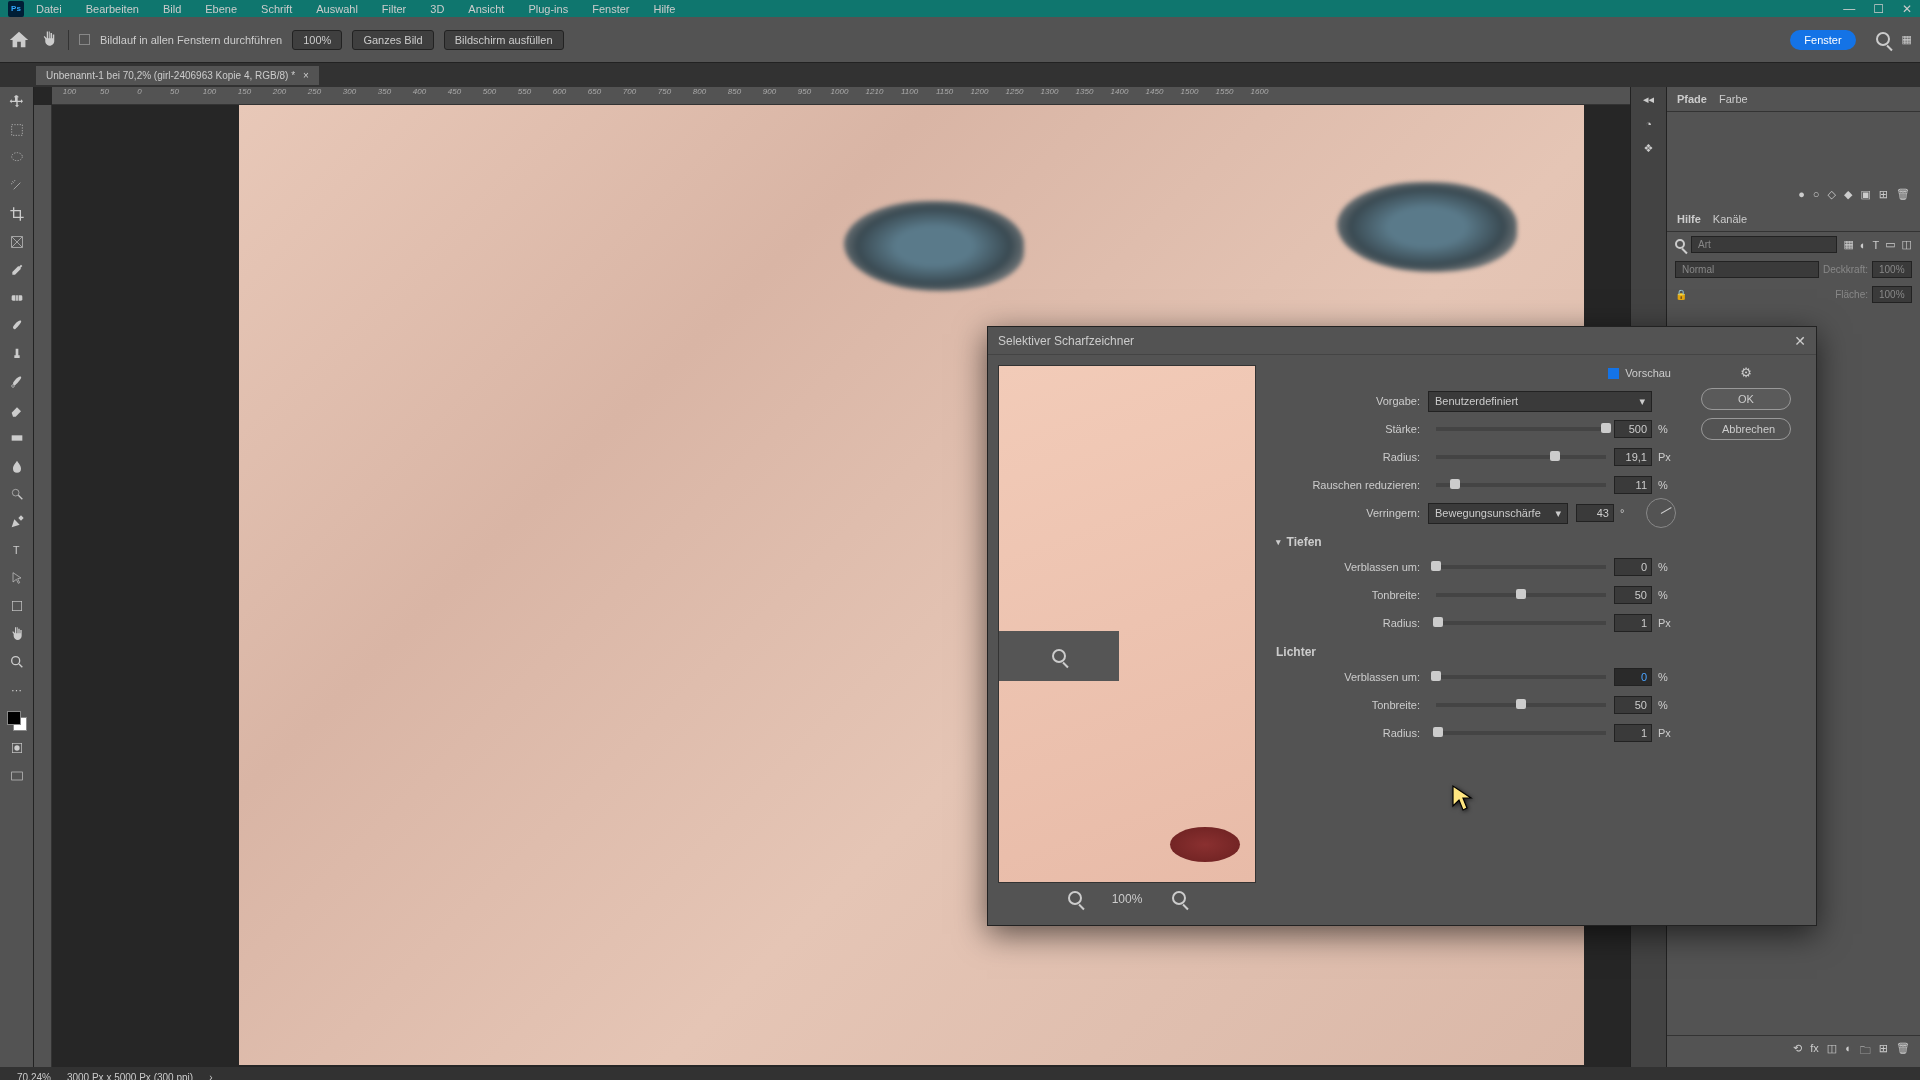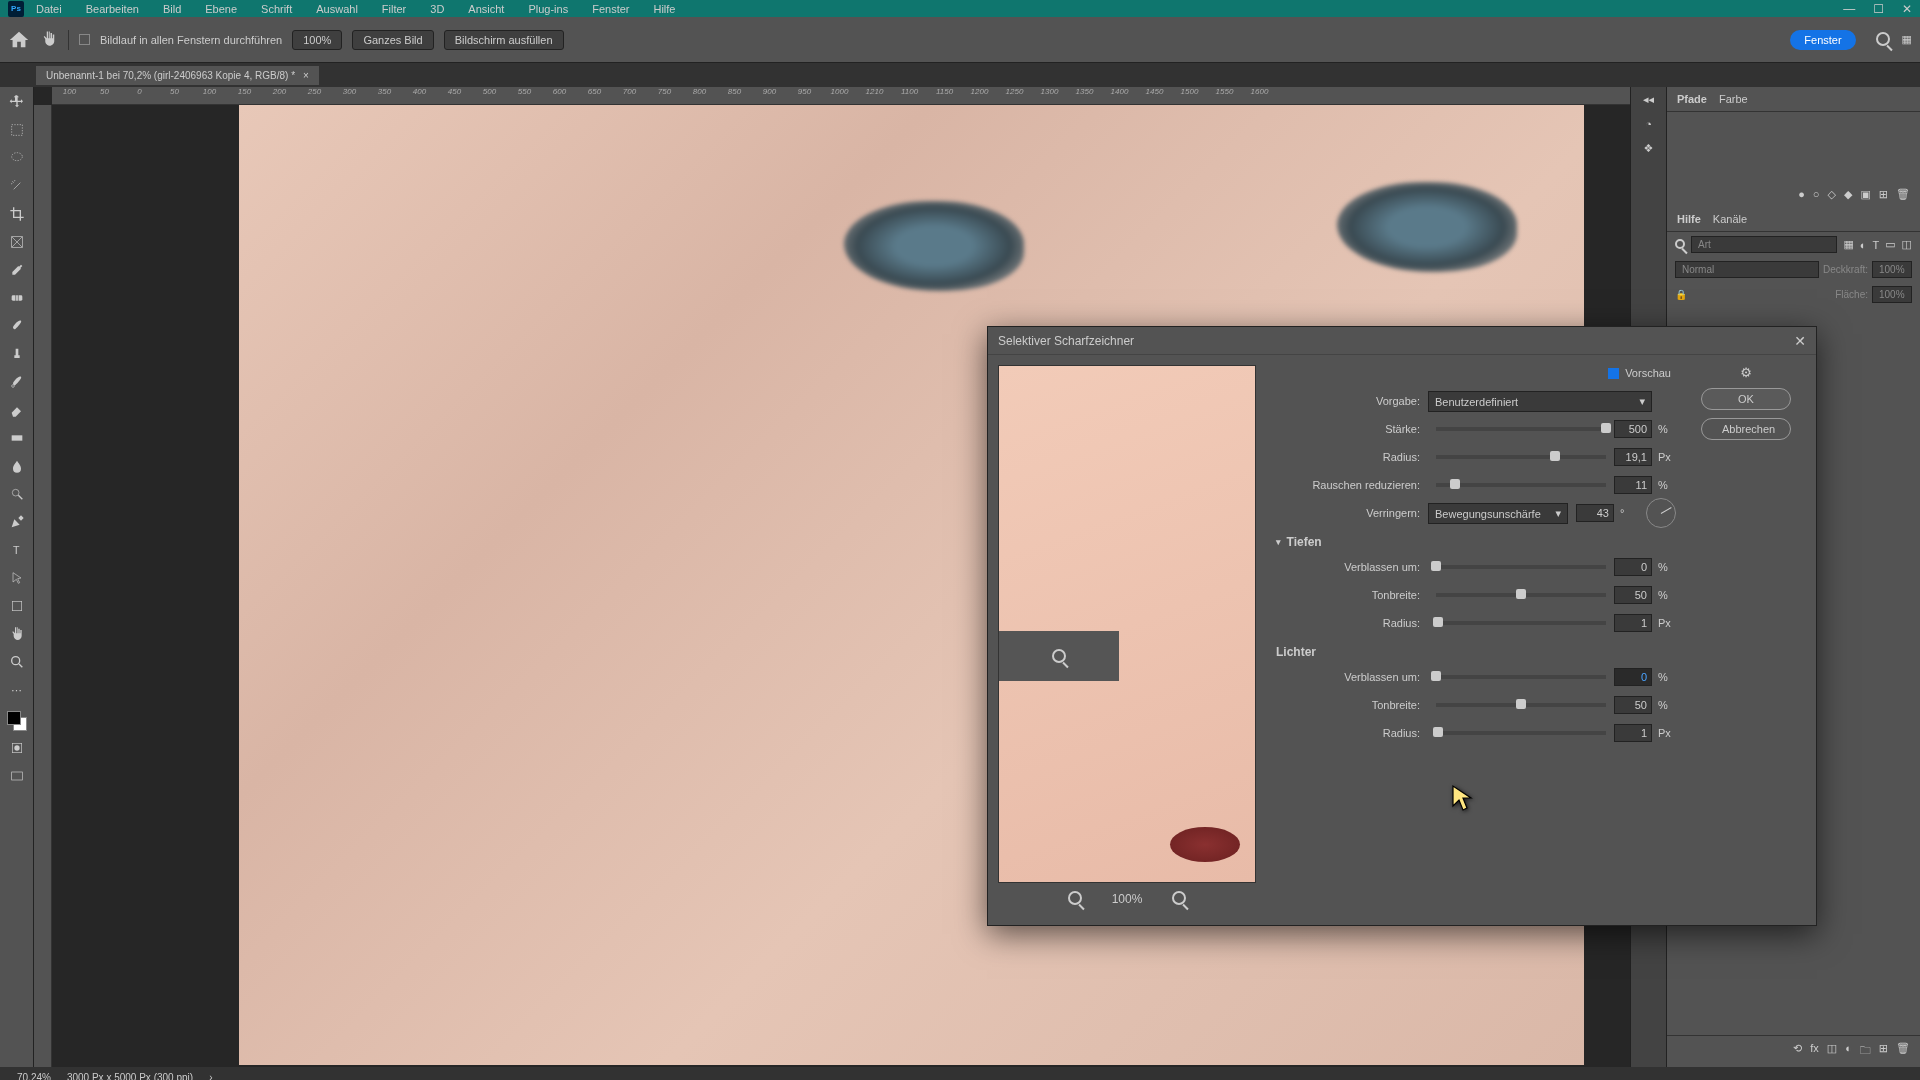--- a/index.html
+++ b/index.html
@@ -73,21 +73,21 @@
 .dlg-right-col { position:absolute; top:0; right:0; width:120px; display:flex;flex-direction:column;align-items:center;gap:8px; }
 .dlg-btn { border:1px solid #999; border-radius: 14px; padding: 4px 20px; text-align:center; cursor:pointer; width:90px; }
 .dlg-btn.ok { background:#5a5a5a; }
 .ctrl-row { display:flex; align-items:center; height: 28px; margin-right: 130px; }
 .ctrl-row .label { width: 160px; text-align:right; padding-right: 8px; font-size:11px; }
 .ctrl-row .slider { flex:1; height: 4px; background:#444; position:relative; margin: 0 8px; }
 .ctrl-row .slider .thumb { position:absolute; top:-4px; width:10px; height:10px; background:#ccc; border-radius:2px; transform: translateX(-50%); }
 .ctrl-row .value { width: 38px; background:#3a3a3a; border:1px solid #222; padding:2px 4px; text-align:right; font-size:11px; }
 .ctrl-row .value.active { color:#4aa3ff; background:#2a2a2a; }
 .ctrl-row .unit { width: 24px; padding-left:6px; font-size:11px; }
-.ctrl-row .dropdown { flex:1; background:#3a3a3a; border:1px solid #222; padding:3px 6px; font-size:11px; display:flex;justify-content:space-between;align-items:flex-end; }
+.ctrl-row .dropdown { flex:1; background:#3a3a3a; border:1px solid #222; padding:3px 6px; font-size:11px; display:flex;justify-content:space-between;align-items:center; }
 .section-header { display:flex; align-items:center; gap:6px; padding: 8px 0 4px 8px; font-weight:bold; font-size:12px; }
 .section-header .disclosure { font-size:9px; }
 .angle-widget { width:30px;height:30px;border:1px solid #888;border-radius:50%;position:relative; margin-left:8px; }
 .angle-widget::after { content:''; position:absolute; top:50%; left:50%; width:12px; height:1px; background:#ccc; transform-origin:left; transform: rotate(-30deg); }
 .vorschau-row { display:flex; align-items:center;justify-content:flex-end; gap:6px; margin: 2px 135px 8px 0; }
 .vorschau-row .cb { width:11px;height:11px;background:#1473e6; }
 
 
 .cursor { position:absolute; top:784px; left:1451px; z-index:200; pointer-events:none; }
 .cursor svg { width:24px;height:28px; filter: drop-shadow(1px 1px 2px rgba(0,0,0,0.7)); }

